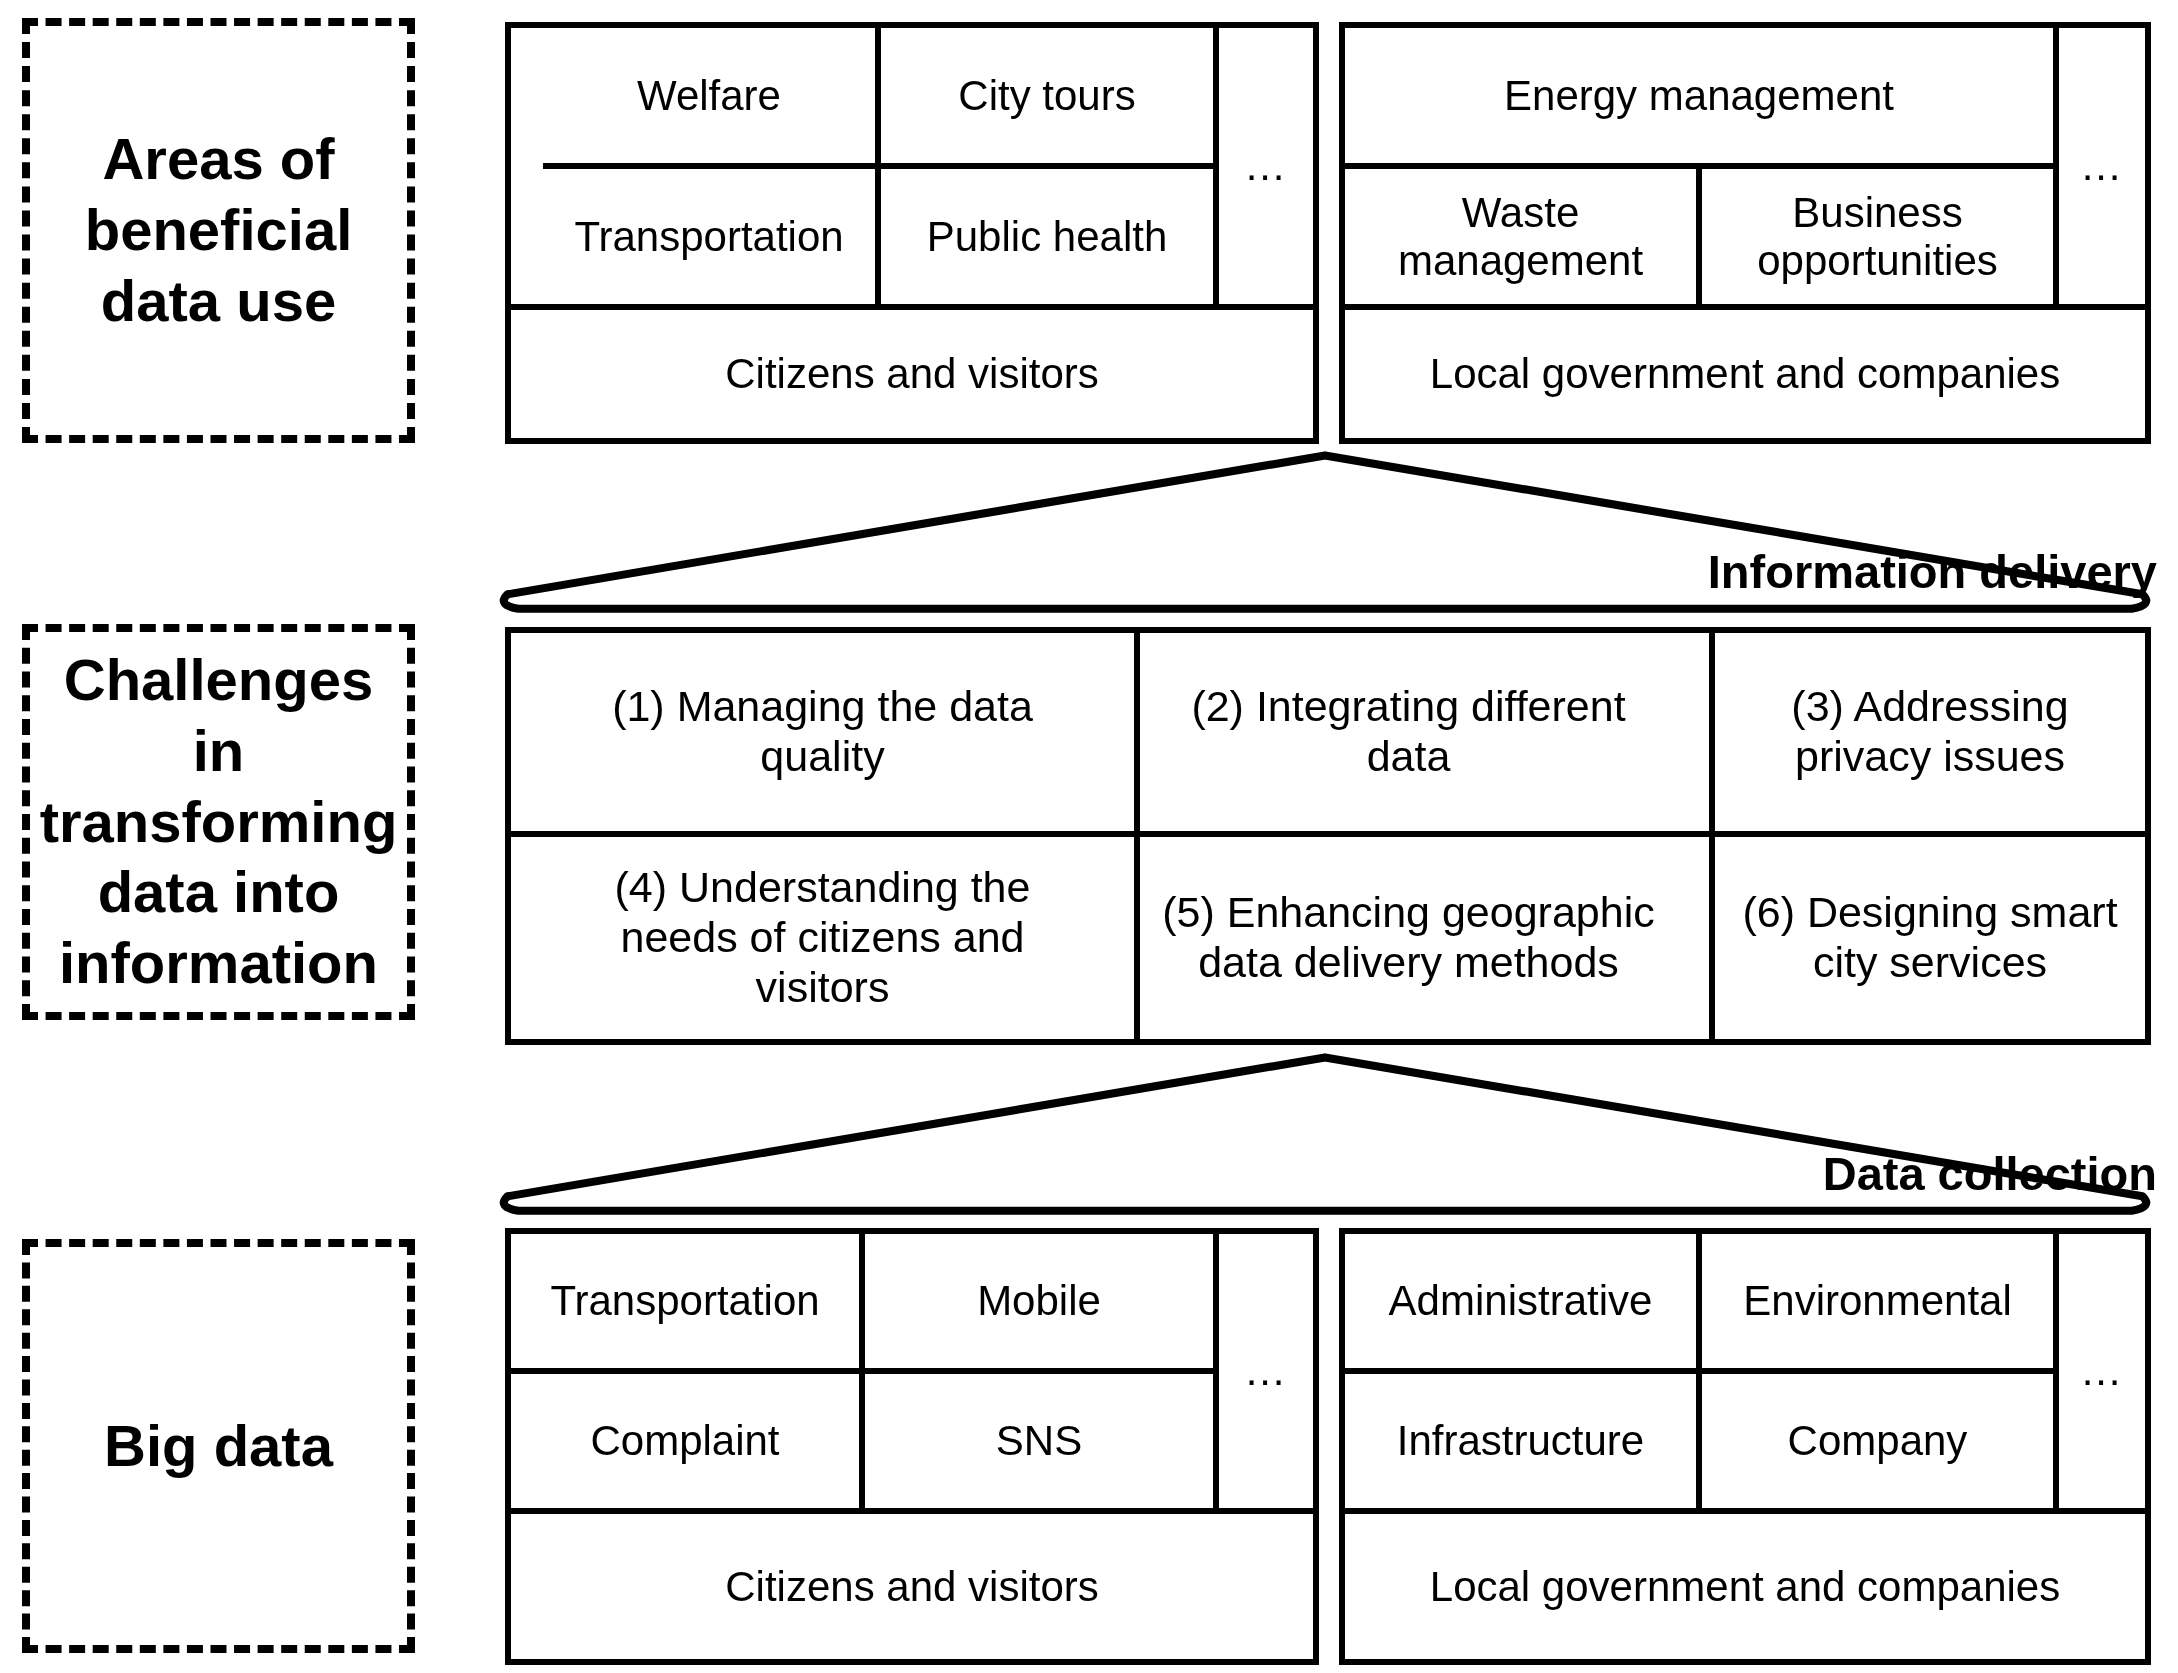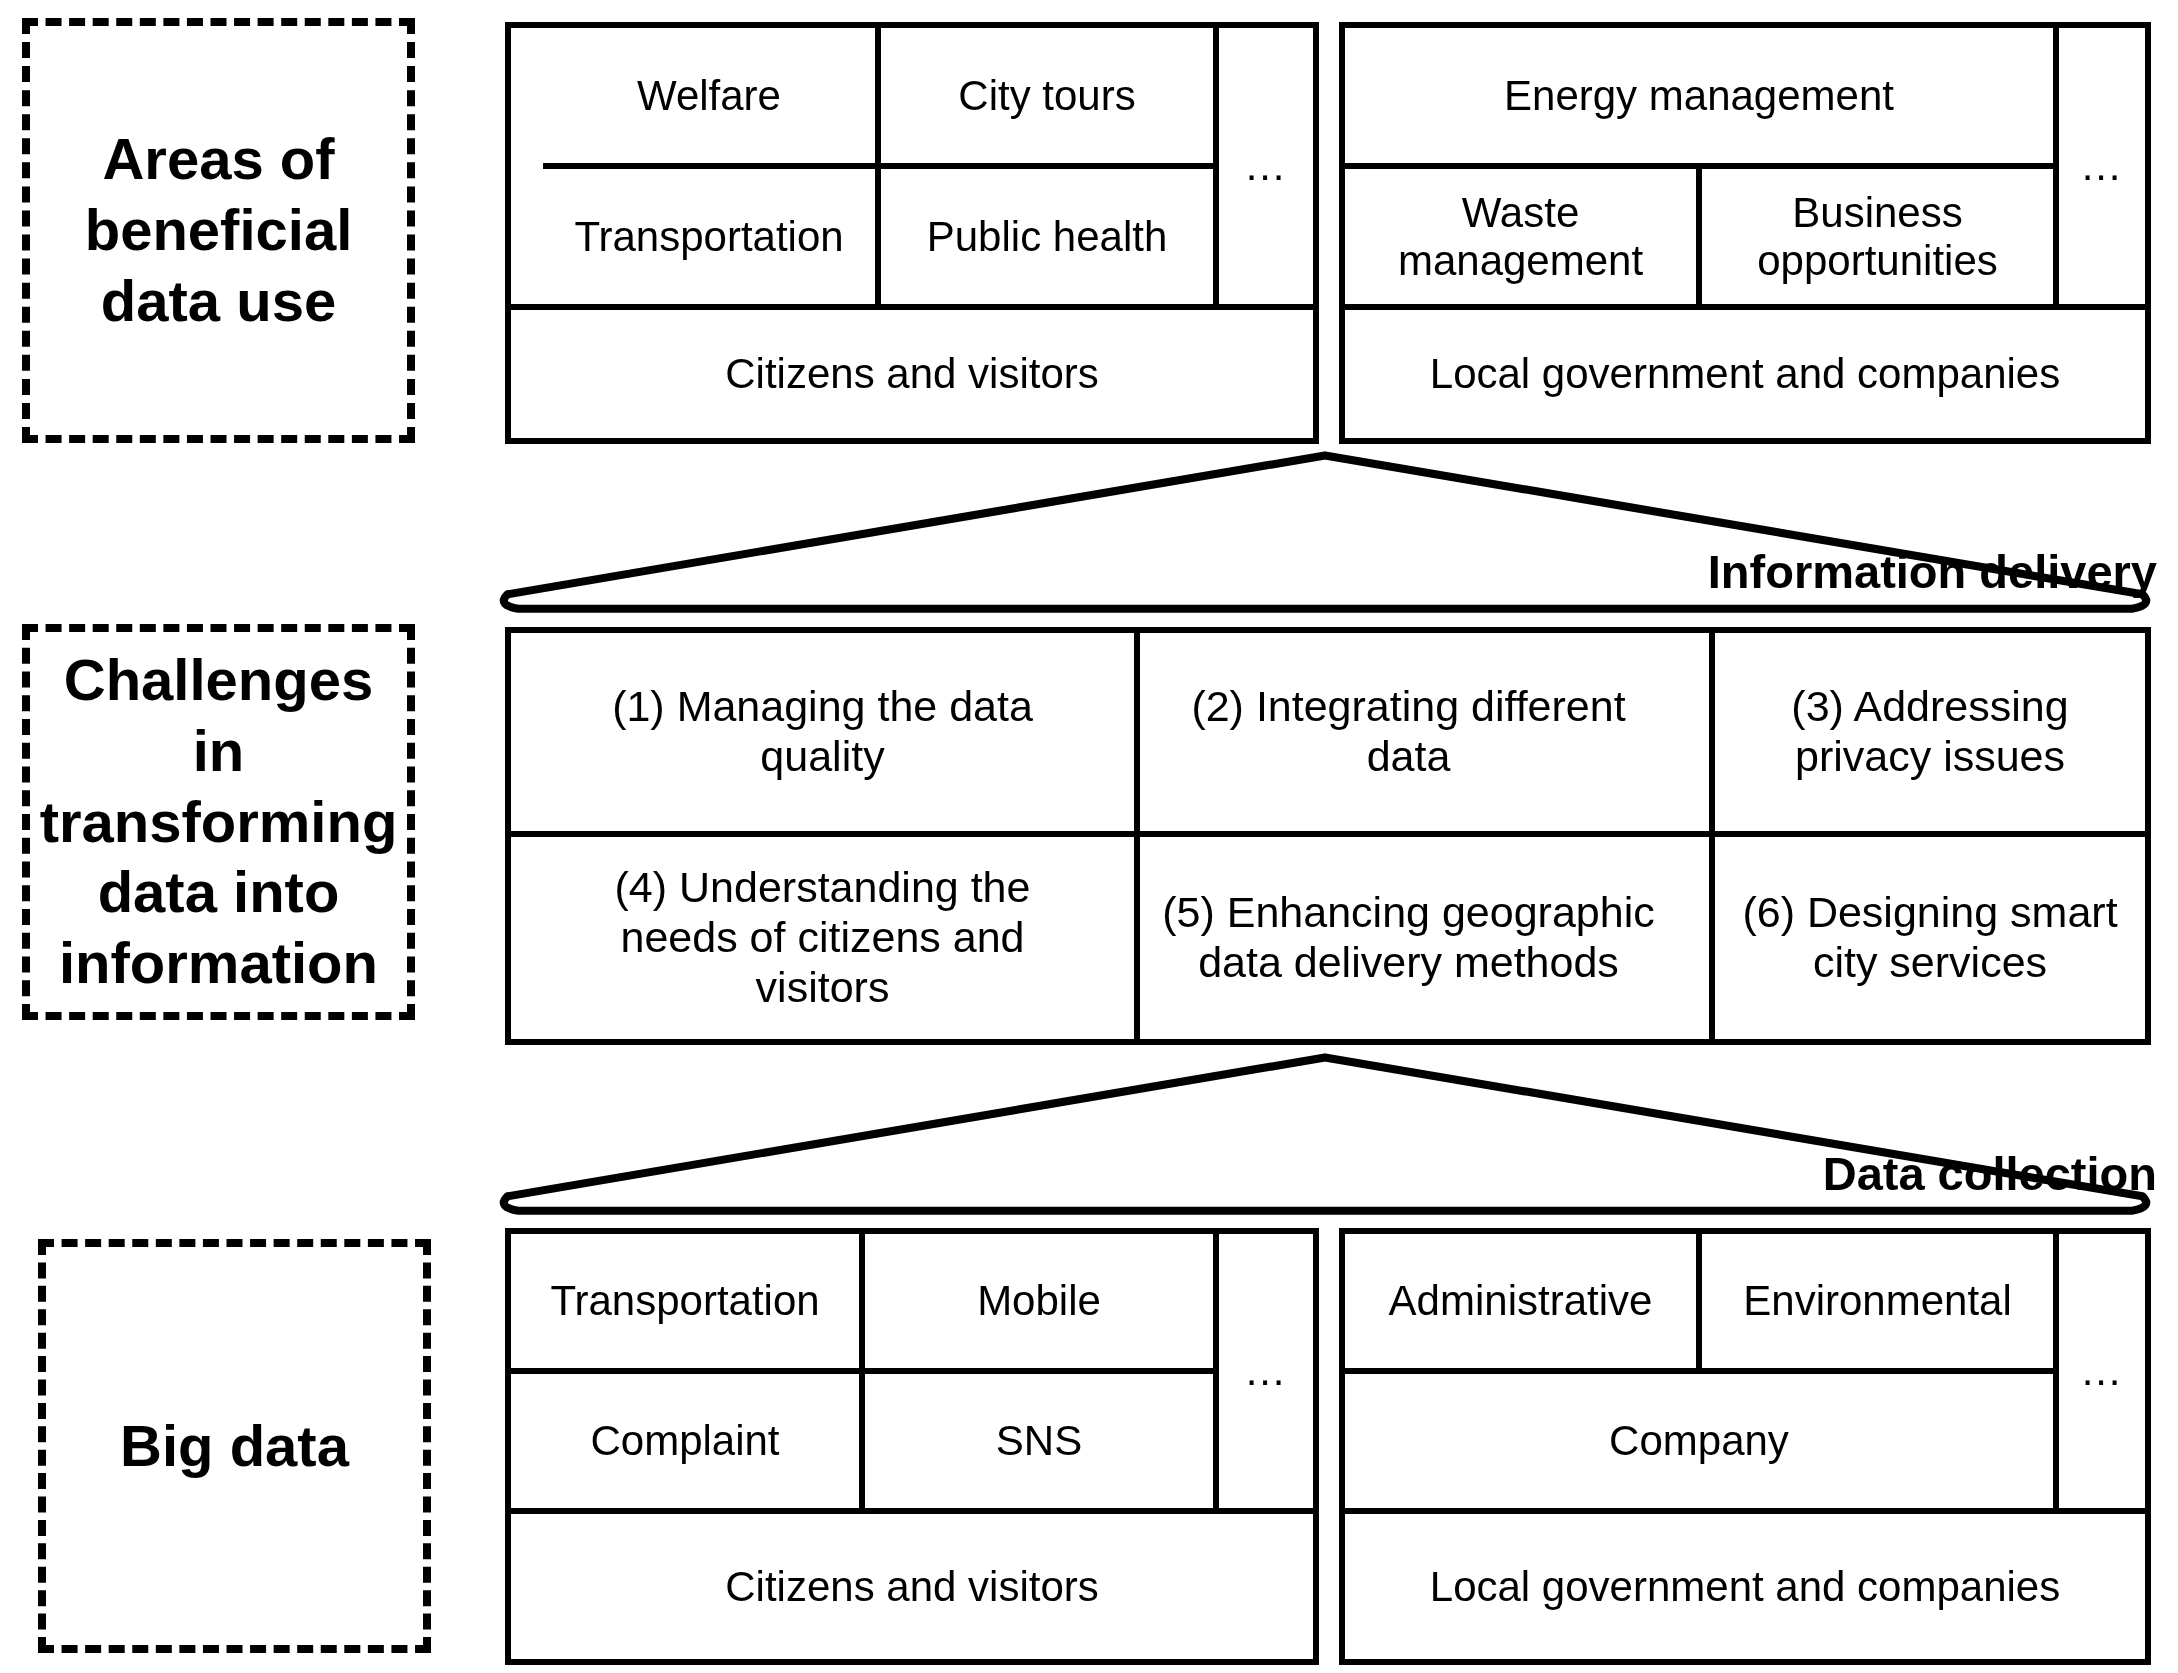--- a/index.html
+++ b/index.html
@@ -224,21 +224,21 @@
       <path d="M 920 6
                L 1824 160
                Q 1836 172 1812 176
                L 28 176
                Q 4 172 16 160
                Z" fill="#ffffff" stroke="#000000" stroke-width="9" stroke-linejoin="round"></path>
     </svg>
     <div class="arrow-label" style="top:94px;">Data collection</div>
   </div>
 
-  <div class="label-box" style="left:38px; top:1239px; width:393px; height:414px;">
+  <div class="label-box" style="left:22px; top:1239px; width:393px; height:414px;">
     <span>Big data</span>
   </div>
 
   <div class="group" style="left:505px; top:1228px; width:814px; height:437px;">
     <div class="group-body" style="height:274px; flex:0 0 274px;">
       <div class="cells">
         <div class="cell-row">
           <div class="cell">Transportation</div>
           <div class="cell">Mobile</div>
         </div>
@@ -253,20 +253,21 @@
   </div>
 
   <div class="group" style="left:1339px; top:1228px; width:812px; height:437px;">
     <div class="group-body" style="height:274px; flex:0 0 274px;">
       <div class="cells">
         <div class="cell-row">
           <div class="cell">Administrative</div>
           <div class="cell">Environmental</div>
         </div>
         <div class="cell-row">
+          <div class="cell">Infrastructure</div>
           <div class="cell">Company</div>
         </div>
       </div>
       <div class="ellipsis-col" style="width:92px;">...</div>
     </div>
     <div class="group-footer" style="flex:1 1 auto;">Local government and companies</div>
   </div>
 
 </div>
 

